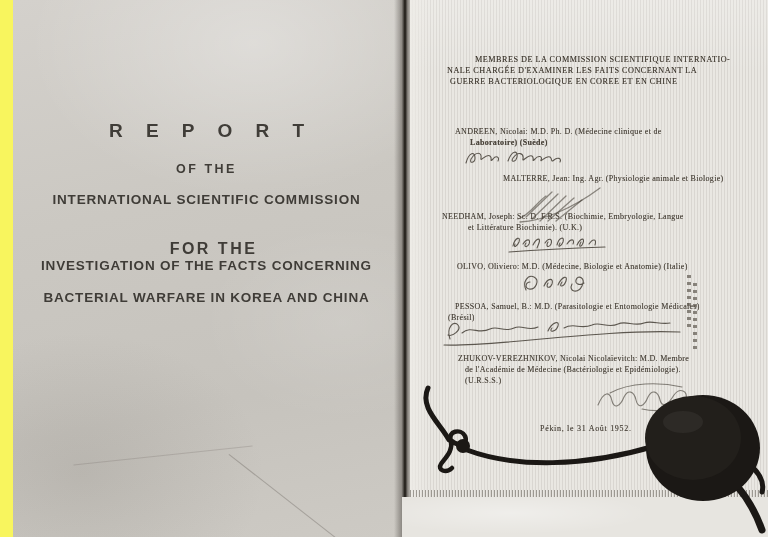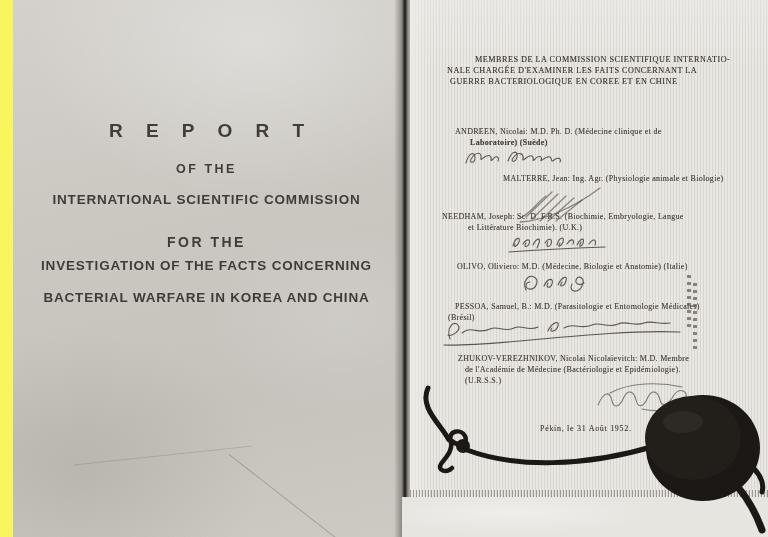--- a/index.html
+++ b/index.html
@@ -25,21 +25,21 @@
   .crease2{left:60px;top:455px;width:180px;height:1px;background:rgba(110,105,98,0.25);transform:rotate(-6deg);}
 
   .lp-line{
     position:absolute;left:13px;width:387px;text-align:center;
     font-family:"Liberation Sans",sans-serif;font-weight:bold;color:#34312c;
     white-space:nowrap;opacity:0.92;
   }
   #lp0{top:120px;font-size:19px;letter-spacing:9px;text-indent:9px;}
   #lp1{top:162px;font-size:12.5px;letter-spacing:2.5px;}
   #lp2{top:192px;font-size:13.5px;letter-spacing:0.8px;}
-  #lp3{top:234px;font-size:14px;letter-spacing:2.5px;}
+  #lp3{top:240px;font-size:16px;letter-spacing:2.5px;padding-left:7px;}
   #lp4{top:258px;font-size:13.5px;letter-spacing:0.8px;}
   #lp5{top:290px;font-size:13.5px;letter-spacing:0.8px;}
 
   
   .gutter{
     left:394px;top:0;width:22px;height:537px;
     background:linear-gradient(to right,
       rgba(50,46,40,0) 0%, rgba(45,40,35,0.40) 35%,
       #17140f 50%, rgba(45,40,35,0.45) 62%,
       rgba(230,228,223,0.25) 80%, rgba(230,228,223,0) 100%);

